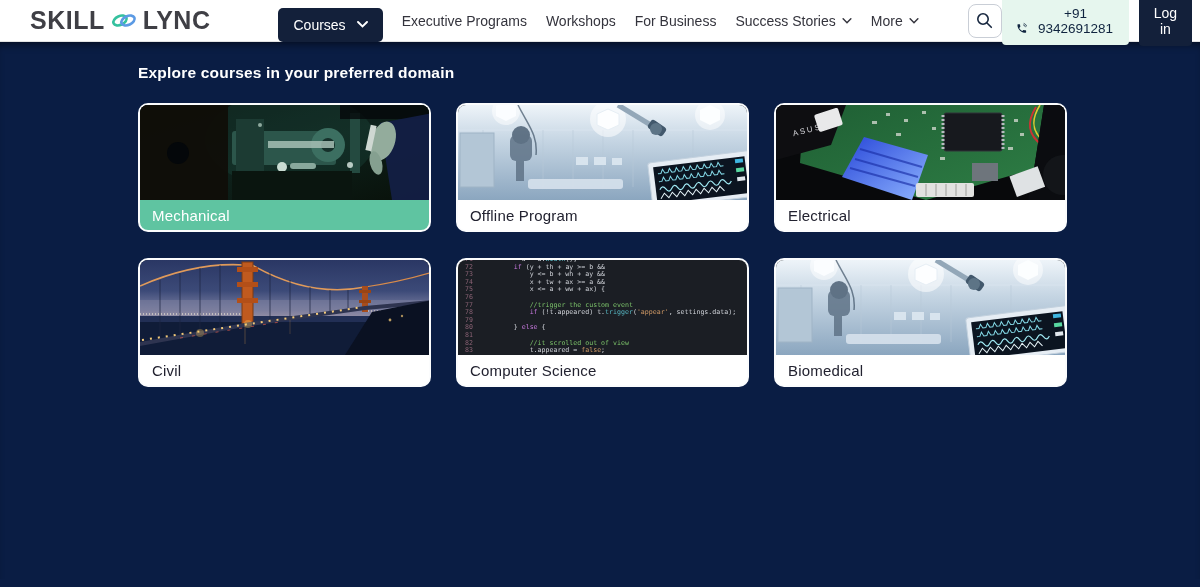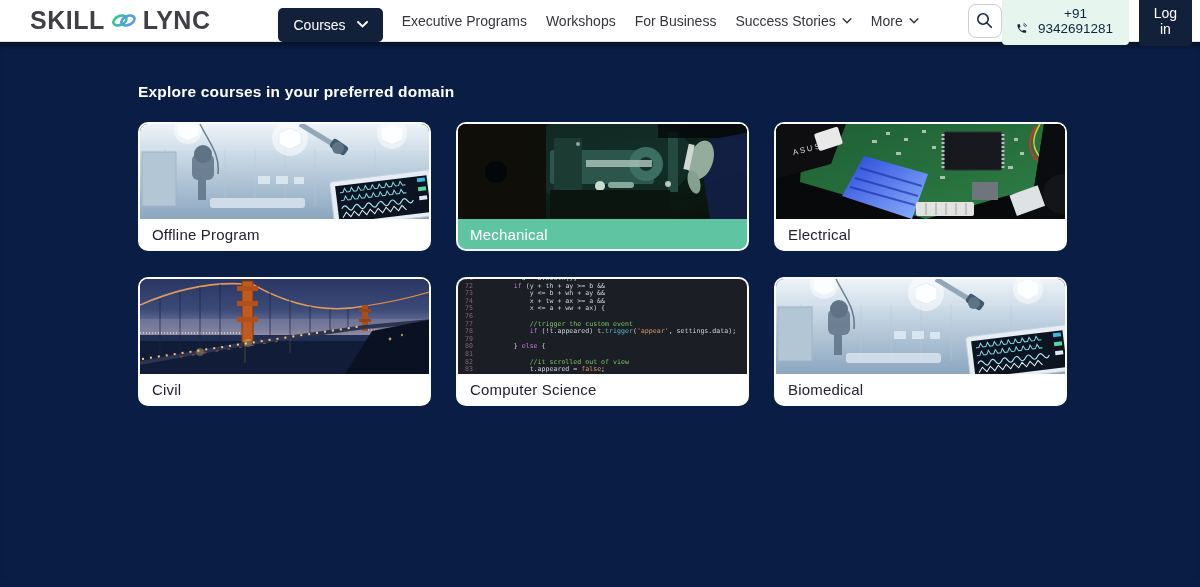--- a/index.html
+++ b/index.html
@@ -22,21 +22,21 @@
                 border:1px solid #c9ced6; border-radius:8px; display:flex;
                 align-items:center; justify-content:center; cursor:pointer; }
   .nav-right { margin-left:auto; display:flex; align-items:center; gap:10px; }
   .btn-phone { background:#e6f6ee; border:none; border-radius:4px; padding:9px 14px;
                font-family:inherit; font-size:13.5px; color:#10243f; display:flex;
                align-items:flex-end; gap:9px; cursor:pointer; }
   .btn-login { background:#13203a; color:#fff; border:none; border-radius:4px;
                font-family:inherit; font-size:14px; padding:9px 15px; cursor:pointer; }
 
   
-  .main { height:537px; padding:41px 0 0 138px;
+  .main { height:537px; padding:22px 0 0 138px;
           box-shadow:inset 0 7px 9px -5px rgba(0,0,0,.55); }
   .heading { color:#fff; font-size:15.5px; font-weight:700; letter-spacing:.2px;
              margin-bottom:21px; }
   .grid { display:grid; grid-template-columns:repeat(3,293px); gap:26px 25px; }
   .card { width:293px; height:129px; border:2px solid #fbfcfd; border-radius:10px;
           overflow:hidden; background:#fff; cursor:pointer; display:flex;
           flex-direction:column; }
   .card-img { width:293px; height:95px; display:block; background:#0a0f14; }
   .card-label { height:30px; background:#fff; color:#222230; font-size:15px;
                 display:flex; align-items:center; padding:0 12px; letter-spacing:.2px; }
@@ -339,30 +339,30 @@
   </div>
 </header>
 
 <main class="main">
   <h2 class="heading">Explore courses in your preferred domain</h2>
 
   <div class="grid">
 
     <div class="card">
       <svg class="card-img" viewBox="0 0 293 95" preserveAspectRatio="none">
+          <use href="#scene-mechanical"></use>
+        </svg>
+      <div class="card-label hl">Mechanical</div>
+    </div>
+
+    <div class="card">
+      <svg class="card-img" viewBox="0 0 293 95" preserveAspectRatio="none">
           <use href="#scene-hospital"></use>
         </svg>
       <div class="card-label">Offline Program</div>
-    </div>
-
-    <div class="card">
-      <svg class="card-img" viewBox="0 0 293 95" preserveAspectRatio="none">
-          <use href="#scene-mechanical"></use>
-        </svg>
-      <div class="card-label hl">Mechanical</div>
     </div>
 
     <div class="card">
       <svg class="card-img" viewBox="0 0 293 95" preserveAspectRatio="none">
           <use href="#scene-electrical"></use>
         </svg>
       <div class="card-label">Electrical</div>
     </div>
 
     <div class="card">

